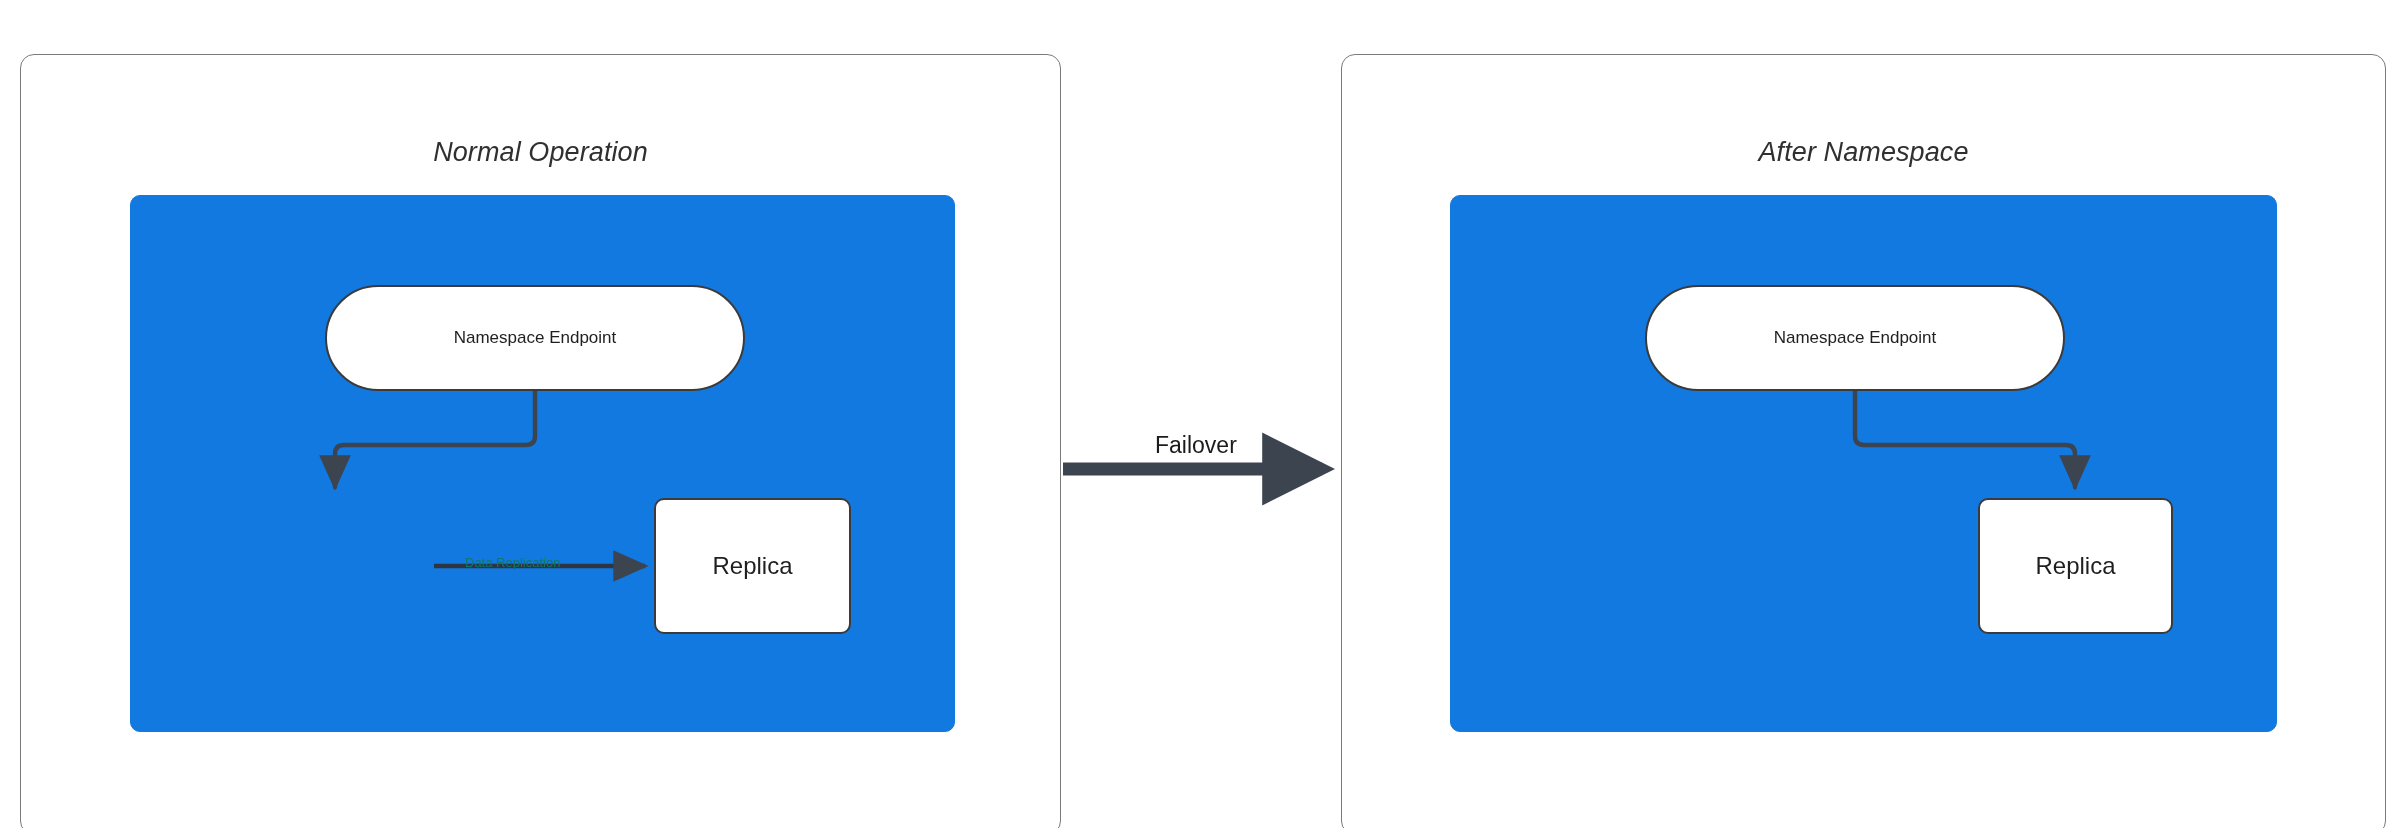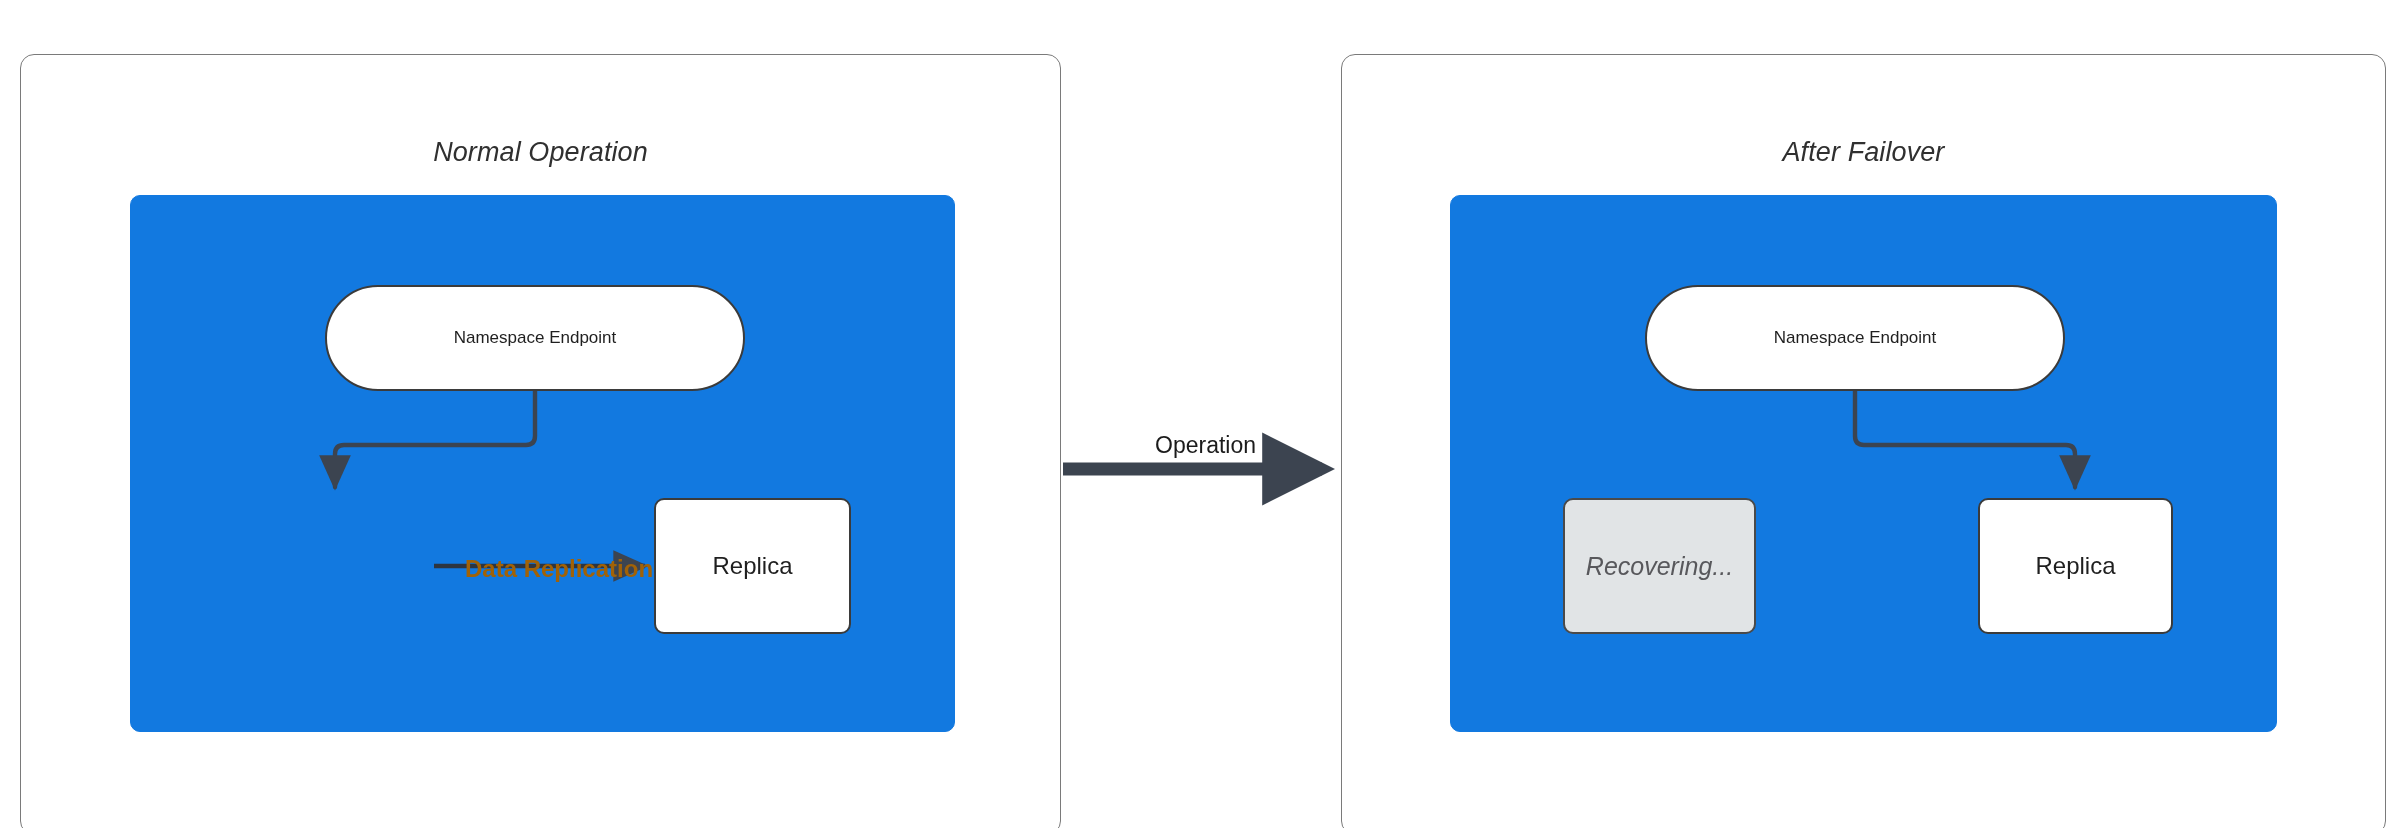--- a/index.html
+++ b/index.html
@@ -70,23 +70,23 @@
   
   #ep-right{left:1645px;top:253px;width:420px;height:106px;}
   #recovering-right{left:1563px;top:466px;width:193px;height:136px;}
   #replica-right{left:1978px;top:466px;width:195px;height:136px;}
 
   .edge-svg{position:absolute;left:0;top:0;width:2407px;height:828px;pointer-events:none;z-index:2;}
 
   .edge-label{
     position:absolute;
     z-index:4;
-    font-size:24px;
-    font-weight:bold;
-    color:#a16207;
+    font-size:13px;
+    font-weight:normal;
+    color:#0f766e;
     white-space:nowrap;
   }
   #lbl-data-replication{left:465px;top:523px;}
 
   .mid-label{
     position:absolute;
     z-index:4;
     font-size:23px;
     color:#1b1b1b;
     white-space:nowrap;
@@ -105,32 +105,31 @@
   <div class="zone" id="zone-left"></div>
 
   <div class="node pill" id="ep-left">Namespace Endpoint</div>
 
 
   <div class="node boxy" id="replica-left">Replica</div>
 
   <div class="edge-label" id="lbl-data-replication">Data Replication</div>
 
   <div class="panel" id="panel-right">
-    <div class="panel-title">After Failover</div>
+    <div class="panel-title">After Namespace</div>
   </div>
 
   <div class="zone" id="zone-right"></div>
 
   <div class="node pill" id="ep-right">Namespace Endpoint</div>
 
-  <div class="node boxy recovering" id="recovering-right">Recovering...</div>
 
   <div class="node boxy" id="replica-right">Replica</div>
 
-  <div class="mid-label" id="lbl-failover">Operation</div>
+  <div class="mid-label" id="lbl-failover">Failover</div>
 
   <svg class="edge-svg" viewBox="0 0 2407 828" width="2407" height="828">
     <defs>
       <marker id="ah-thin" markerWidth="10" markerHeight="10" refX="7.2" refY="4" orient="auto" markerUnits="strokeWidth">
         <path d="M0,0.4 L8,4 L0,7.6 Z" fill="#3c4450"></path>
       </marker>
       <marker id="ah-fat" markerWidth="7" markerHeight="7" refX="4.6" refY="3" orient="auto" markerUnits="strokeWidth">
         <path d="M0,0.2 L5.6,3 L0,5.8 Z" fill="#3c4450"></path>
       </marker>
     </defs>

